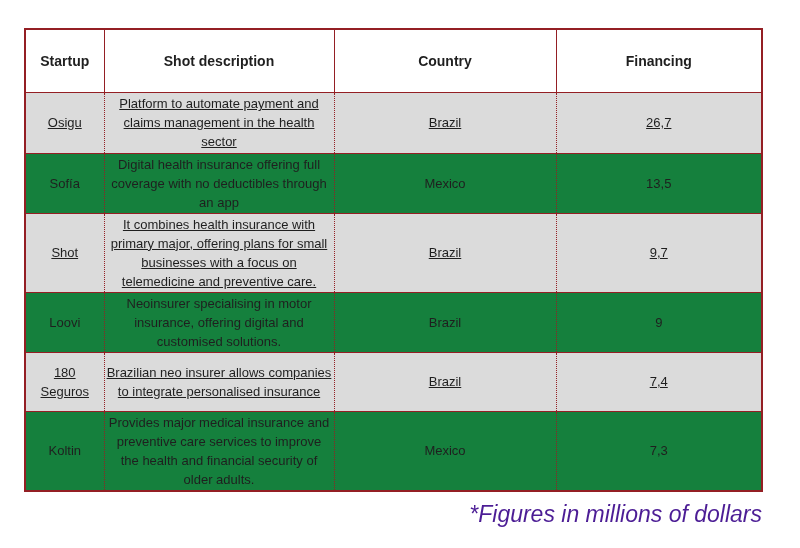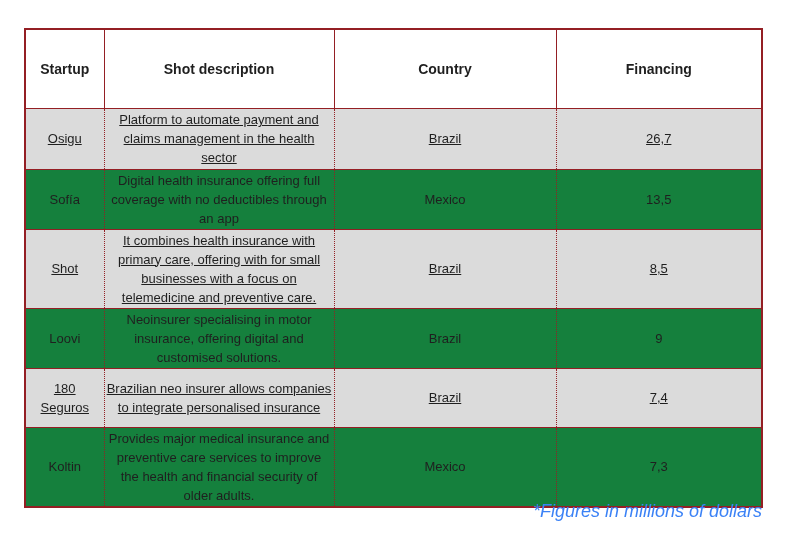--- a/index.html
+++ b/index.html
@@ -42,35 +42,35 @@
     border-top:1px solid var(--red);
     border-bottom:1px solid var(--red);
     font-size:13px;
     text-align:center;
     vertical-align:middle;
     line-height:19px;
     padding:1px 2px;
     background:#15803d;
   }
   tr.shaded td{background:var(--shade);text-decoration:underline;}
-  tr.header-row{height:79px;}
+  tr.header-row{height:63px;}
   tr.r0{height:61px;}
   tr.r1{height:58px;}
   tr.r2{height:78px;}
   tr.r3{height:58px;}
   tr.r4{height:59px;padding-left:28px;}
   tr.r5{height:79px;}
   td.desc{line-height:19px;}
   .footnote{
     position:absolute;
     top:501px;
     right:38px;
-    font-size:18px;
+    font-size:23px;
     font-style:italic;
-    color:#3b82f6;
+    color:#4c1d95;
     white-space:nowrap;
   }
 </style>
 </head>
 <body>
 
 <div class="canvas">
 
   <table class="startup-table">
     <colgroup>
@@ -95,23 +95,23 @@
         <td class="fin">26,7</td>
       </tr>
       <tr class="r1">
         <td class="startup">Sofía</td>
         <td class="desc">Digital health insurance offering full coverage with no deductibles through an app</td>
         <td class="country">Mexico</td>
         <td class="fin">13,5</td>
       </tr>
       <tr class="r2 shaded">
         <td class="startup">Shot</td>
-        <td class="desc">It combines health insurance with primary care, offering with for small businesses with a focus on telemedicine and preventive care.</td>
+        <td class="desc">It combines health insurance with primary major, offering plans for small businesses with a focus on telemedicine and preventive care.</td>
         <td class="country">Brazil</td>
-        <td class="fin">8,5</td>
+        <td class="fin">9,7</td>
       </tr>
       <tr class="r3">
         <td class="startup">Loovi</td>
         <td class="desc">Neoinsurer specialising in motor insurance, offering digital and customised solutions.</td>
         <td class="country">Brazil</td>
         <td class="fin">9</td>
       </tr>
       <tr class="r4 shaded">
         <td class="startup">180 Seguros</td>
         <td class="desc">Brazilian neo insurer allows companies to integrate personalised insurance</td>

